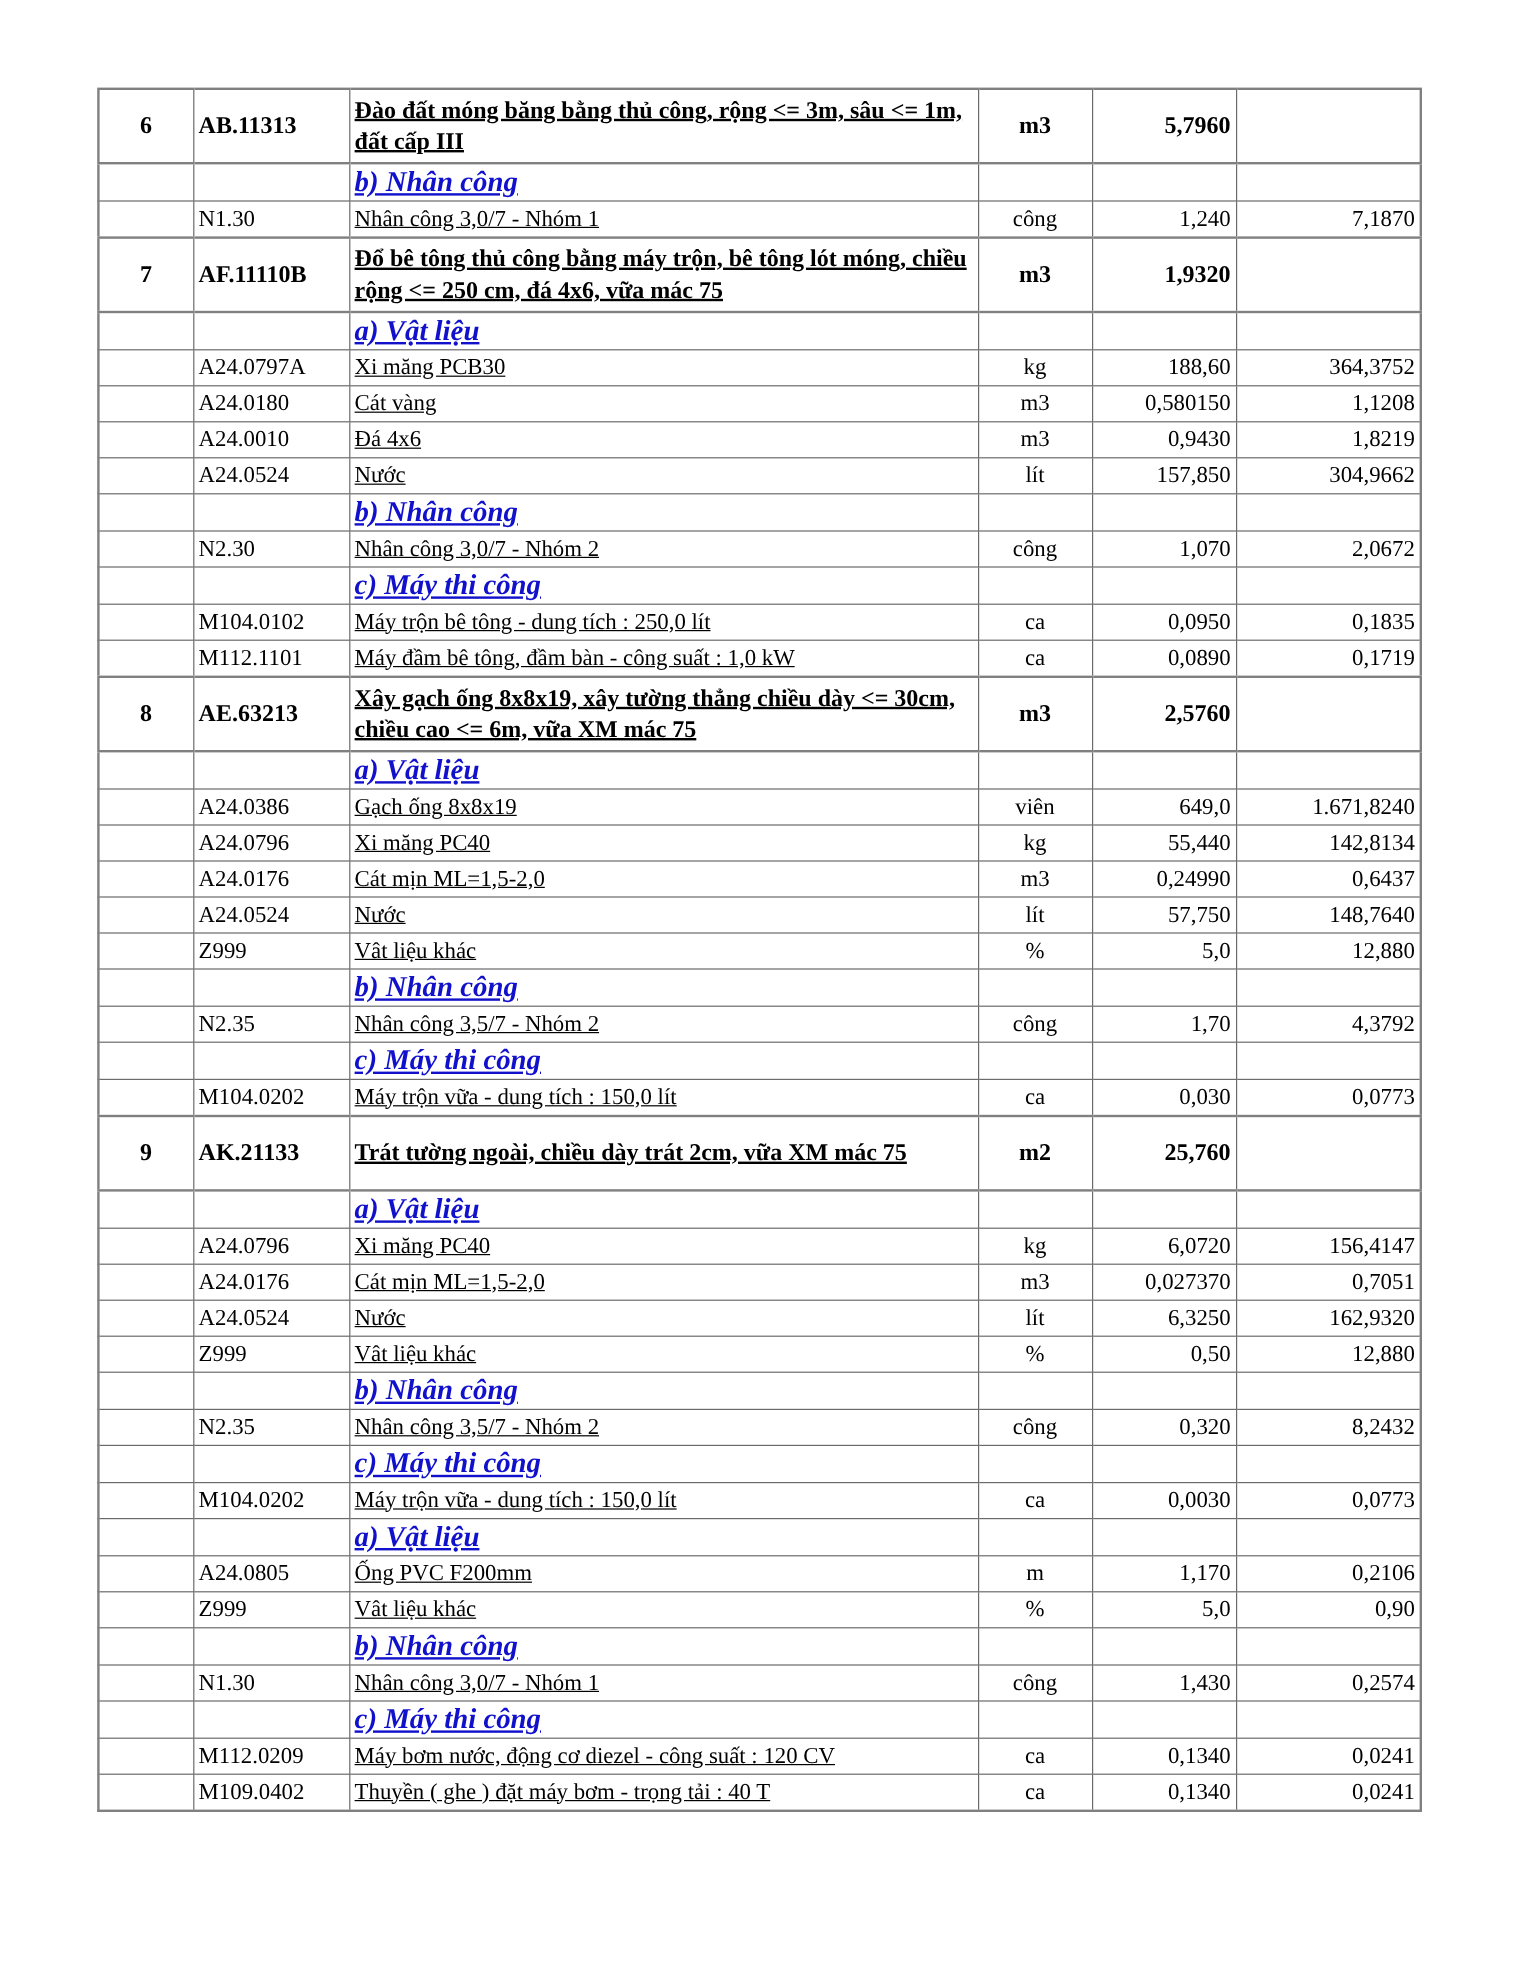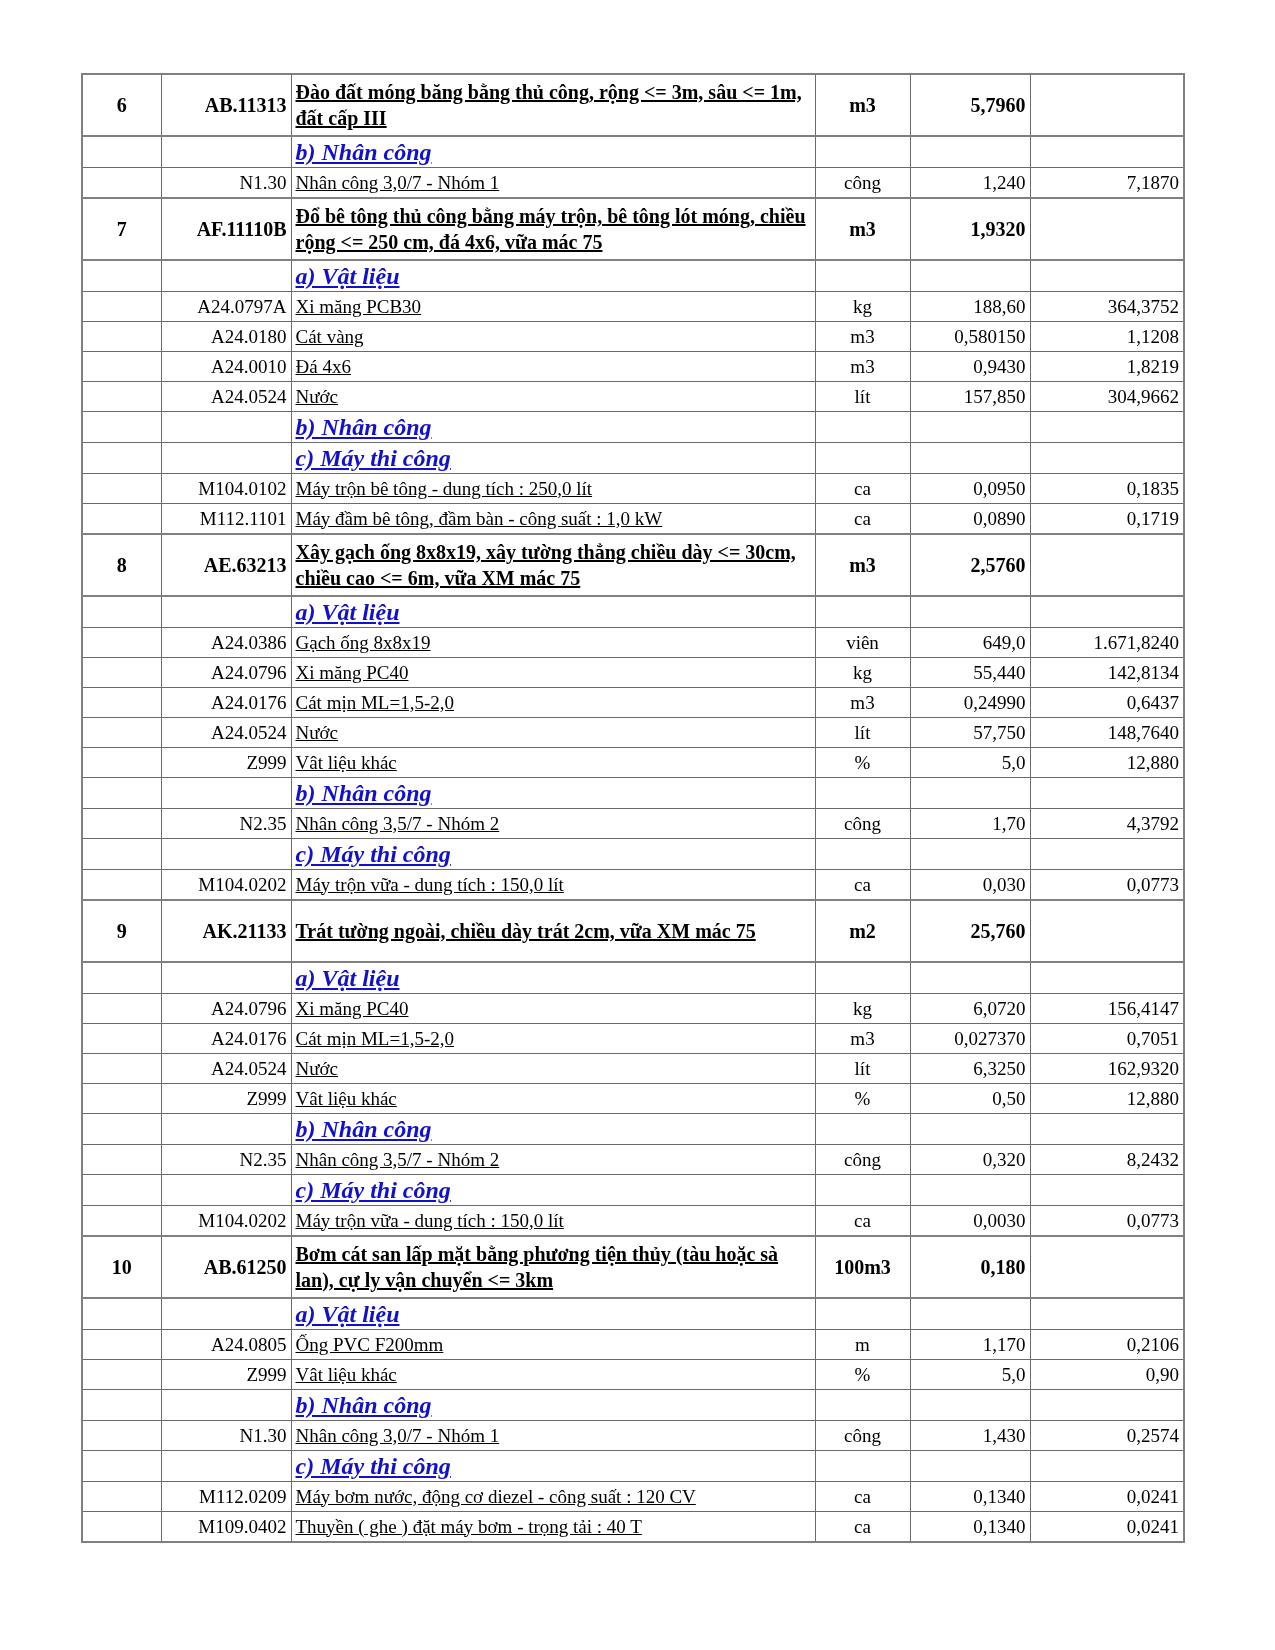--- a/index.html
+++ b/index.html
@@ -29,21 +29,21 @@
     border: 1px solid #6b6b6b;
     padding: 0 4px;
     font-size: 19px;
     line-height: 1.25;
     vertical-align: middle;
     overflow: hidden;
     word-wrap: break-word;
   }
   
   td.col-stt   { text-align: center; }
-  td.col-code  { text-align: right; }
+  td.col-code  { text-align: left; }
   td.col-desc  { text-align: left; padding-left: 10px; padding-right: 8px; text-decoration: underline; }
   td.col-unit  { text-align: center; }
   td.col-qty   { text-align: right; padding-right: 12px; margin-left: 31px; }
   td.col-total { text-align: right; padding-right: 12px; }
 
   
   tr.detail-row td, tr.section-row td { height: 29px; }
   tr.item-row td {
     height: 60px;
     font-weight: bold;
@@ -146,20 +146,28 @@
           <td class="col-total">304,9662</td>
         </tr>
         <tr class="section-row">
           <td class="col-stt"></td>
           <td class="col-code"></td>
           <td class="col-desc">b) Nhân công</td>
           <td class="col-unit"></td>
           <td class="col-qty"></td>
           <td class="col-total"></td>
         </tr>
+        <tr class="detail-row">
+          <td class="col-stt"></td>
+          <td class="col-code">N2.30</td>
+          <td class="col-desc">Nhân công 3,0/7 - Nhóm 2</td>
+          <td class="col-unit">công</td>
+          <td class="col-qty">1,070</td>
+          <td class="col-total">2,0672</td>
+        </tr>
         <tr class="section-row">
           <td class="col-stt"></td>
           <td class="col-code"></td>
           <td class="col-desc">c) Máy thi công</td>
           <td class="col-unit"></td>
           <td class="col-qty"></td>
           <td class="col-total"></td>
         </tr>
         <tr class="detail-row">
           <td class="col-stt"></td>
@@ -338,28 +346,20 @@
           <td class="col-total"></td>
         </tr>
         <tr class="detail-row">
           <td class="col-stt"></td>
           <td class="col-code">M104.0202</td>
           <td class="col-desc">Máy trộn vữa - dung tích : 150,0 lít</td>
           <td class="col-unit">ca</td>
           <td class="col-qty">0,0030</td>
           <td class="col-total">0,0773</td>
         </tr>
-        <tr class="item-row">
-          <td class="col-stt">10</td>
-          <td class="col-code">AB.61250</td>
-          <td class="col-desc">Bơm cát san lấp mặt bằng phương tiện thủy (tàu hoặc sà lan), cự ly vận chuyển &lt;= 3km</td>
-          <td class="col-unit">100m3</td>
-          <td class="col-qty">0,180</td>
-          <td class="col-total"></td>
-        </tr>
         <tr class="section-row">
           <td class="col-stt"></td>
           <td class="col-code"></td>
           <td class="col-desc">a) Vật liệu</td>
           <td class="col-unit"></td>
           <td class="col-qty"></td>
           <td class="col-total"></td>
         </tr>
         <tr class="detail-row">
           <td class="col-stt"></td>

